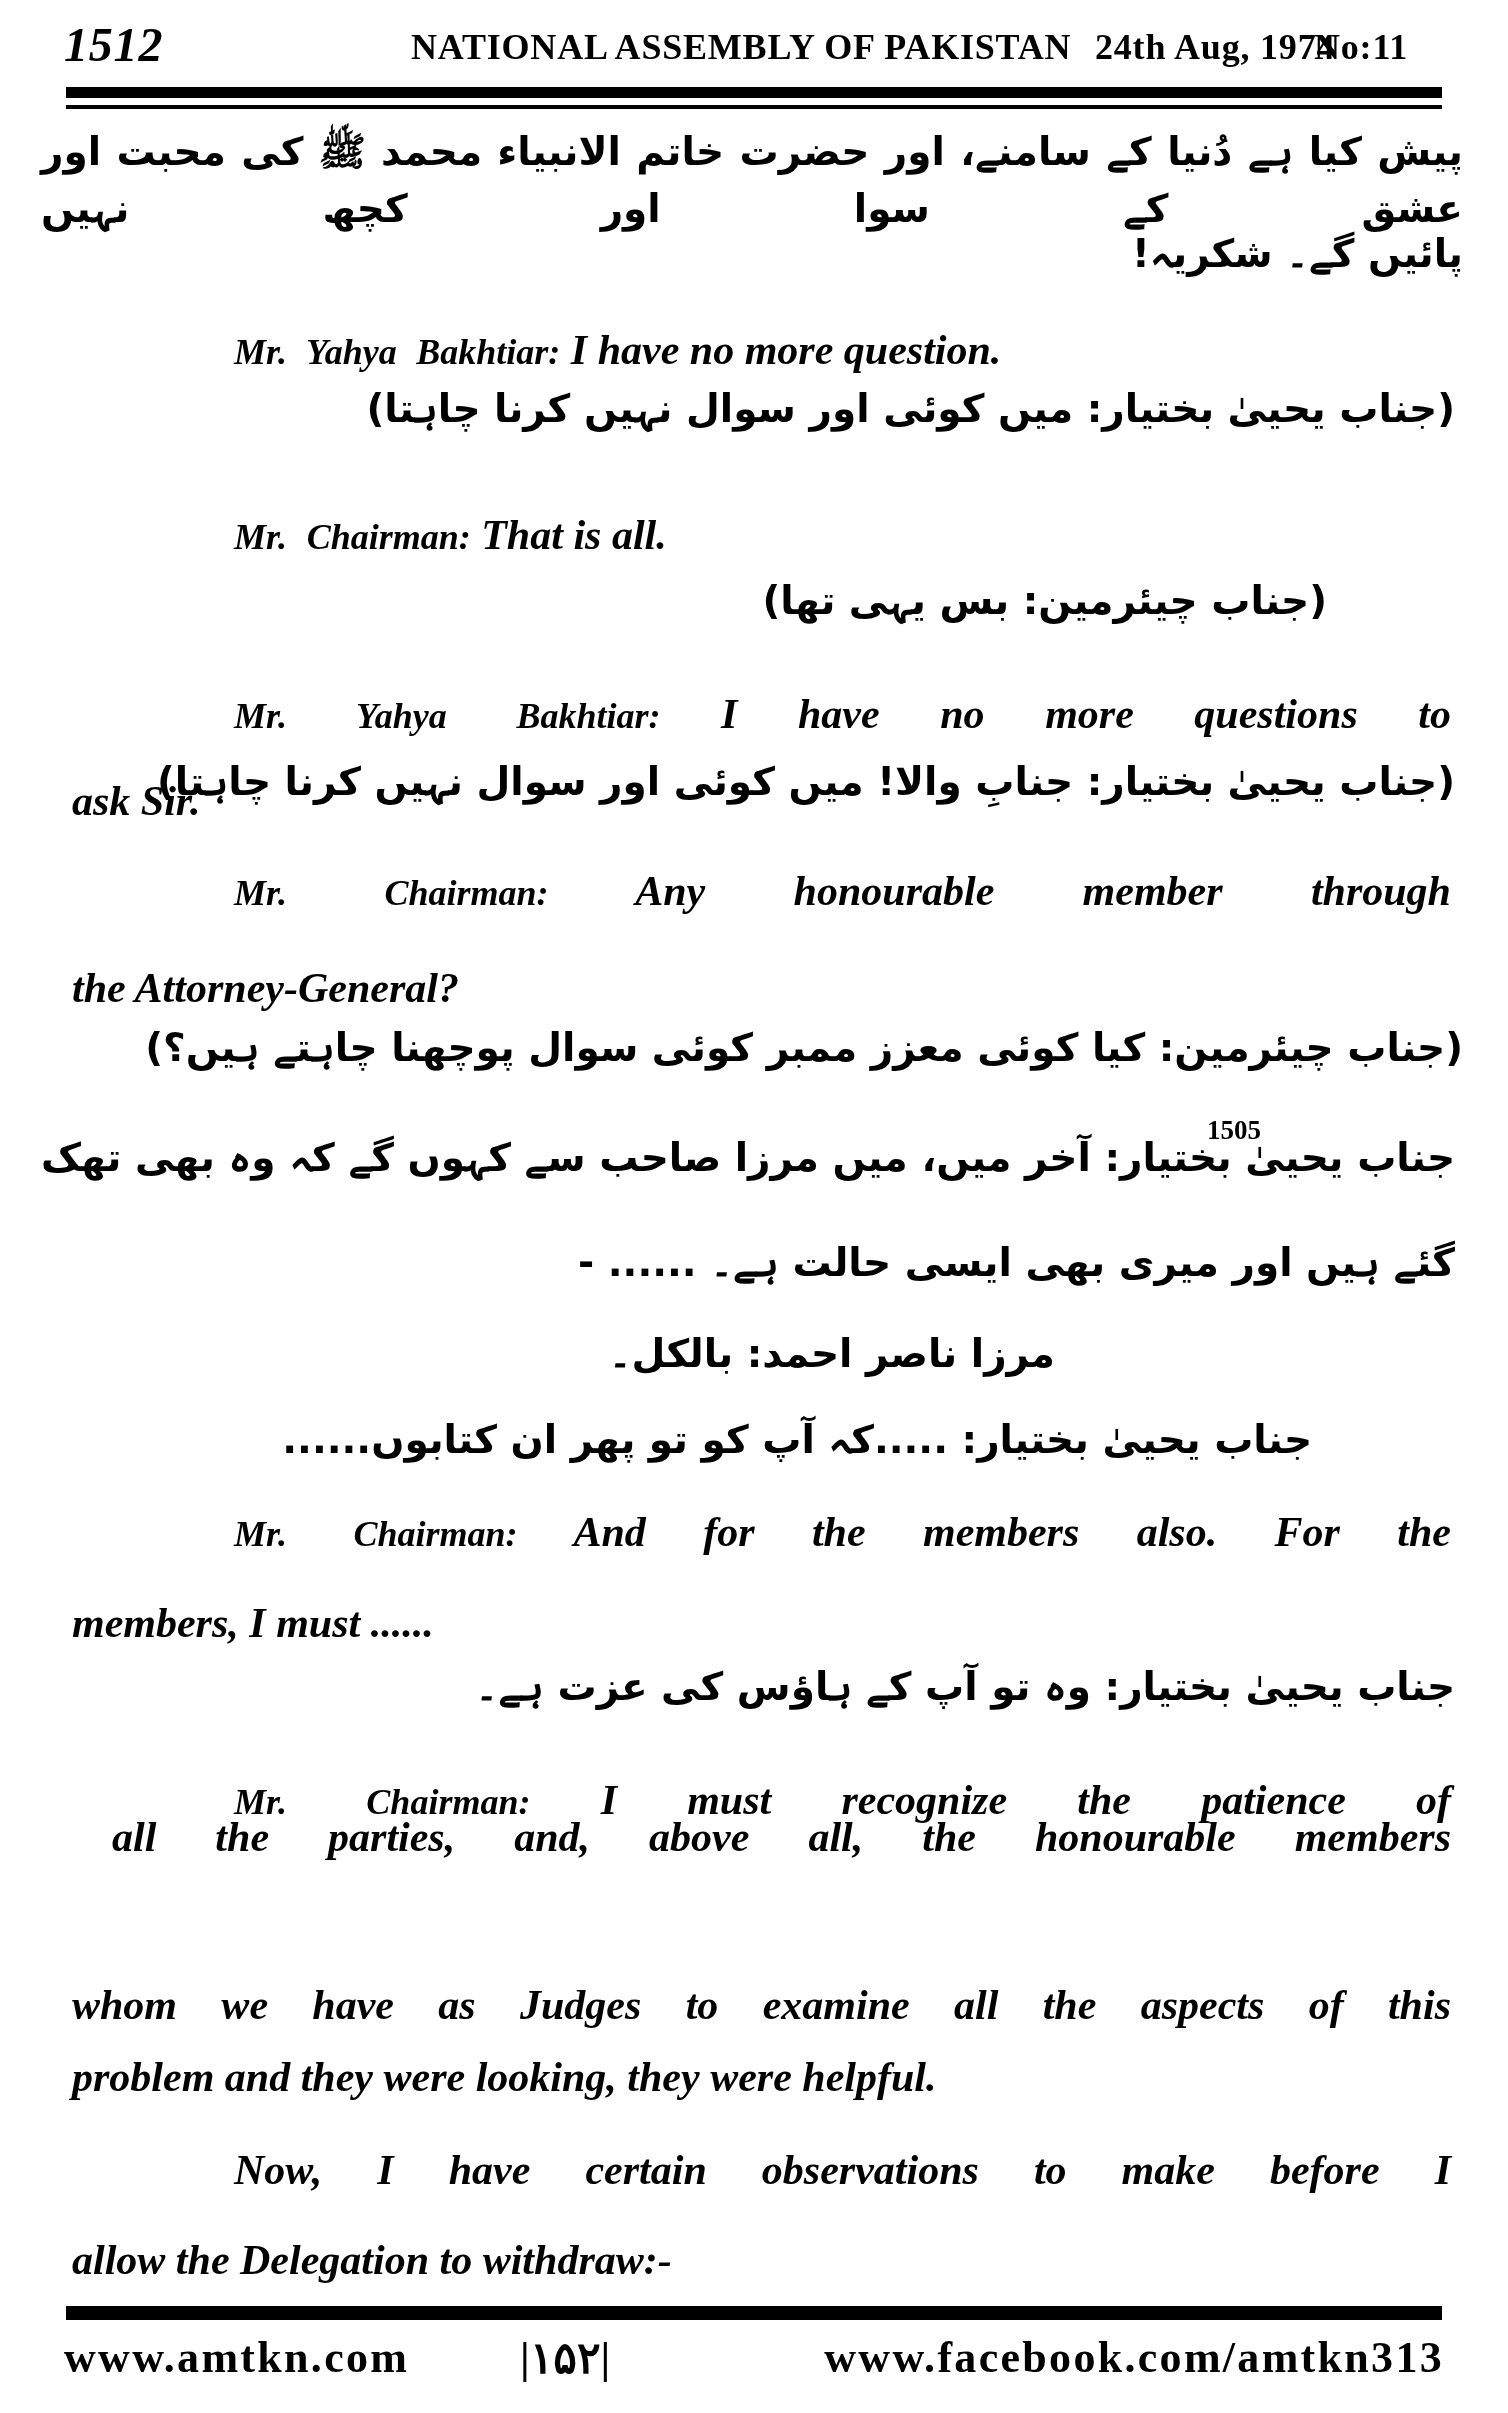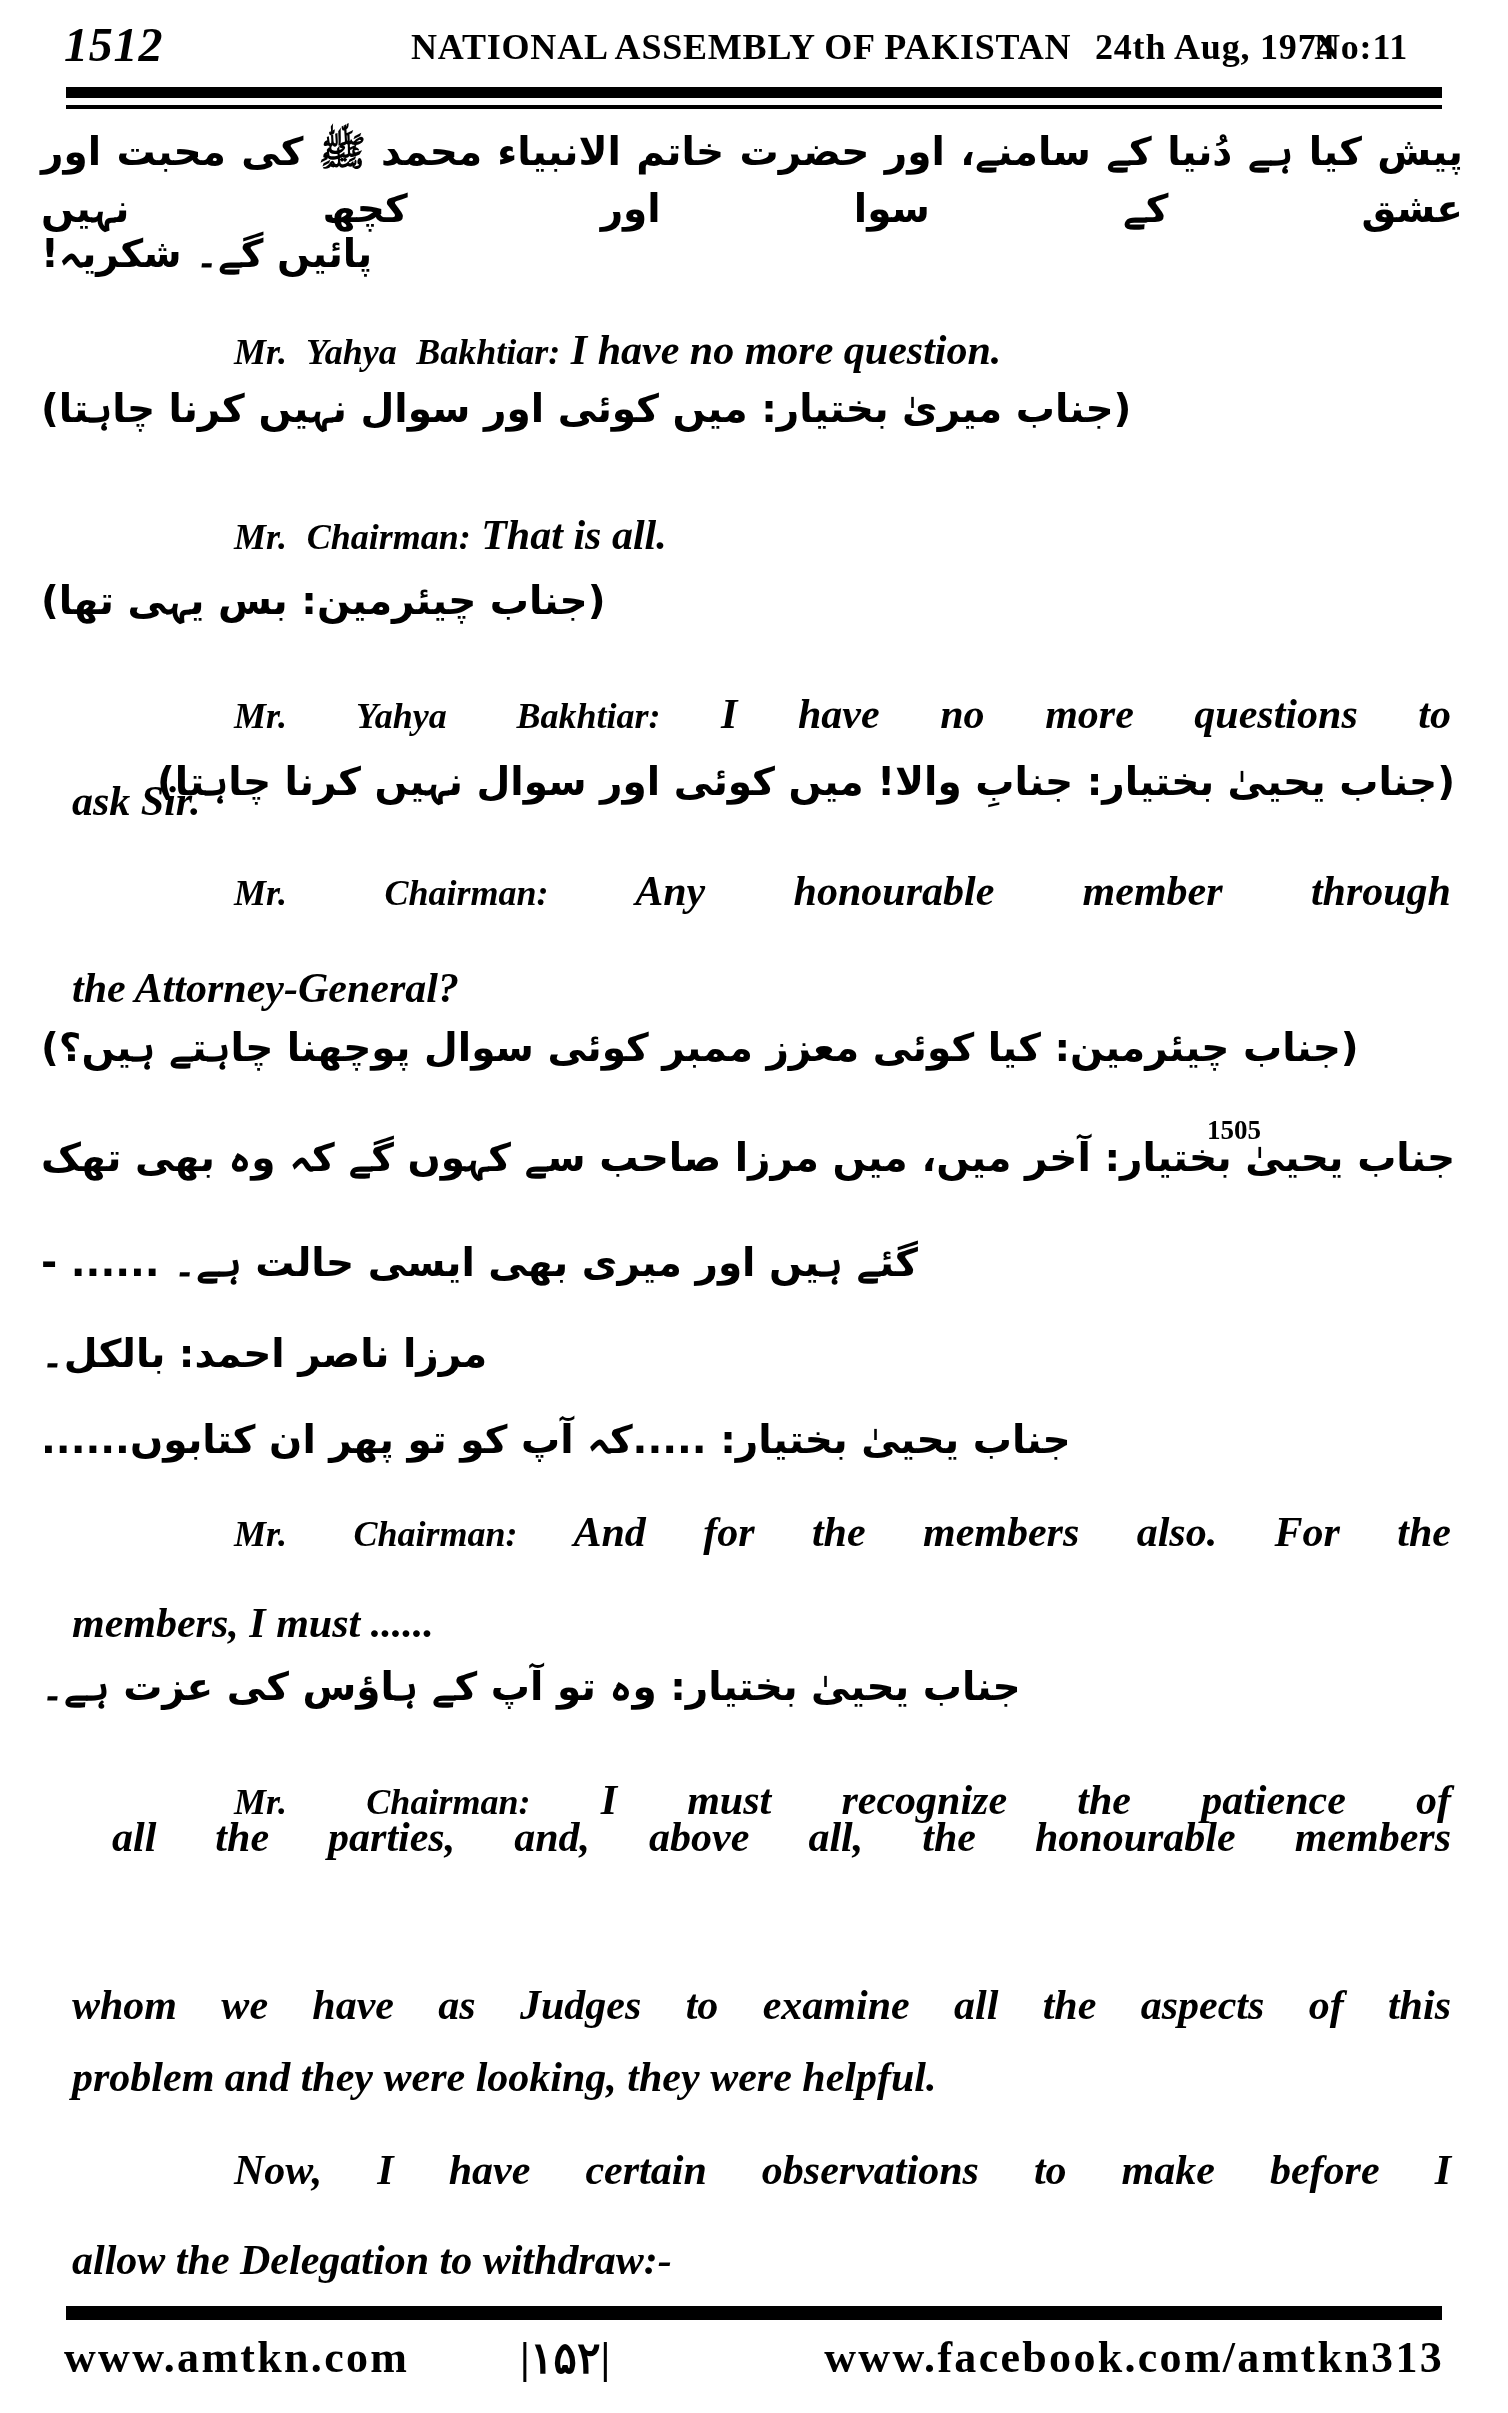--- a/index.html
+++ b/index.html
@@ -22,21 +22,21 @@
   }
   .en .speaker{font-size:36px;word-spacing:10.6px;}
   .jl{text-align:justify;text-align-last:justify;}
   
   .ur{
     direction:rtl;unicode-bidi:embed;
     font-weight:bold;font-size:39px;line-height:1.45;
     font-family:"DejaVu Sans", serif;
     color:#000;
   }
-  .ur-right{text-align:left;}
+  .ur-right{text-align:right;}
   .ur-just{text-align:justify;text-align-last:justify;}
   .sup-marker{
     font-size:27px;font-weight:bold;font-style:normal;
     font-family:"Liberation Serif", serif;
   }
   
   .footer-bar{height:13.6px;background:#000;}
   .ftext{font-size:44px;font-weight:bold;letter-spacing:2.3px;white-space:nowrap;}
   .fmid{font-size:44px;font-weight:bold;direction:ltr;}
 </style>
@@ -56,21 +56,21 @@
 
 <div class="abs ur ur-just" style="left:41px;right:45px;top:124px;">پیش کیا ہے دُنیا کے سامنے، اور حضرت خاتم الانبیاء محمد ﷺ کی محبت اور عشق کے سوا اور کچھ نہیں</div>
 
 <div class="abs ur ur-right" style="left:41px;right:45px;top:226px;">پائیں گے۔ شکریہ!</div>
 
 <div class="abs en" style="left:234px;right:57px;top:326px;">
   <span class="speaker">Mr. Yahya Bakhtiar:</span>
   <span>I have no more question.</span>
 </div>
 
-<div class="abs ur ur-right" style="left:41px;right:53px;top:381px;">(جناب میریٰ بختیار: میں کوئی اور سوال نہیں کرنا چاہتا)</div>
+<div class="abs ur ur-right" style="left:41px;right:53px;top:381px;">(جناب یحییٰ بختیار: میں کوئی اور سوال نہیں کرنا چاہتا)</div>
 
 <div class="abs en" style="left:234px;right:57px;top:511px;">
   <span class="speaker">Mr. Chairman:</span>
   <span>That is all.</span>
 </div>
 
 <div class="abs ur ur-right" style="left:41px;right:181px;top:573px;">(جناب چیئرمین: بس یہی تھا)</div>
 
 <div class="abs en jl" style="left:234px;right:57px;top:690px;">
   <span class="speaker">Mr. Yahya Bakhtiar:</span>

